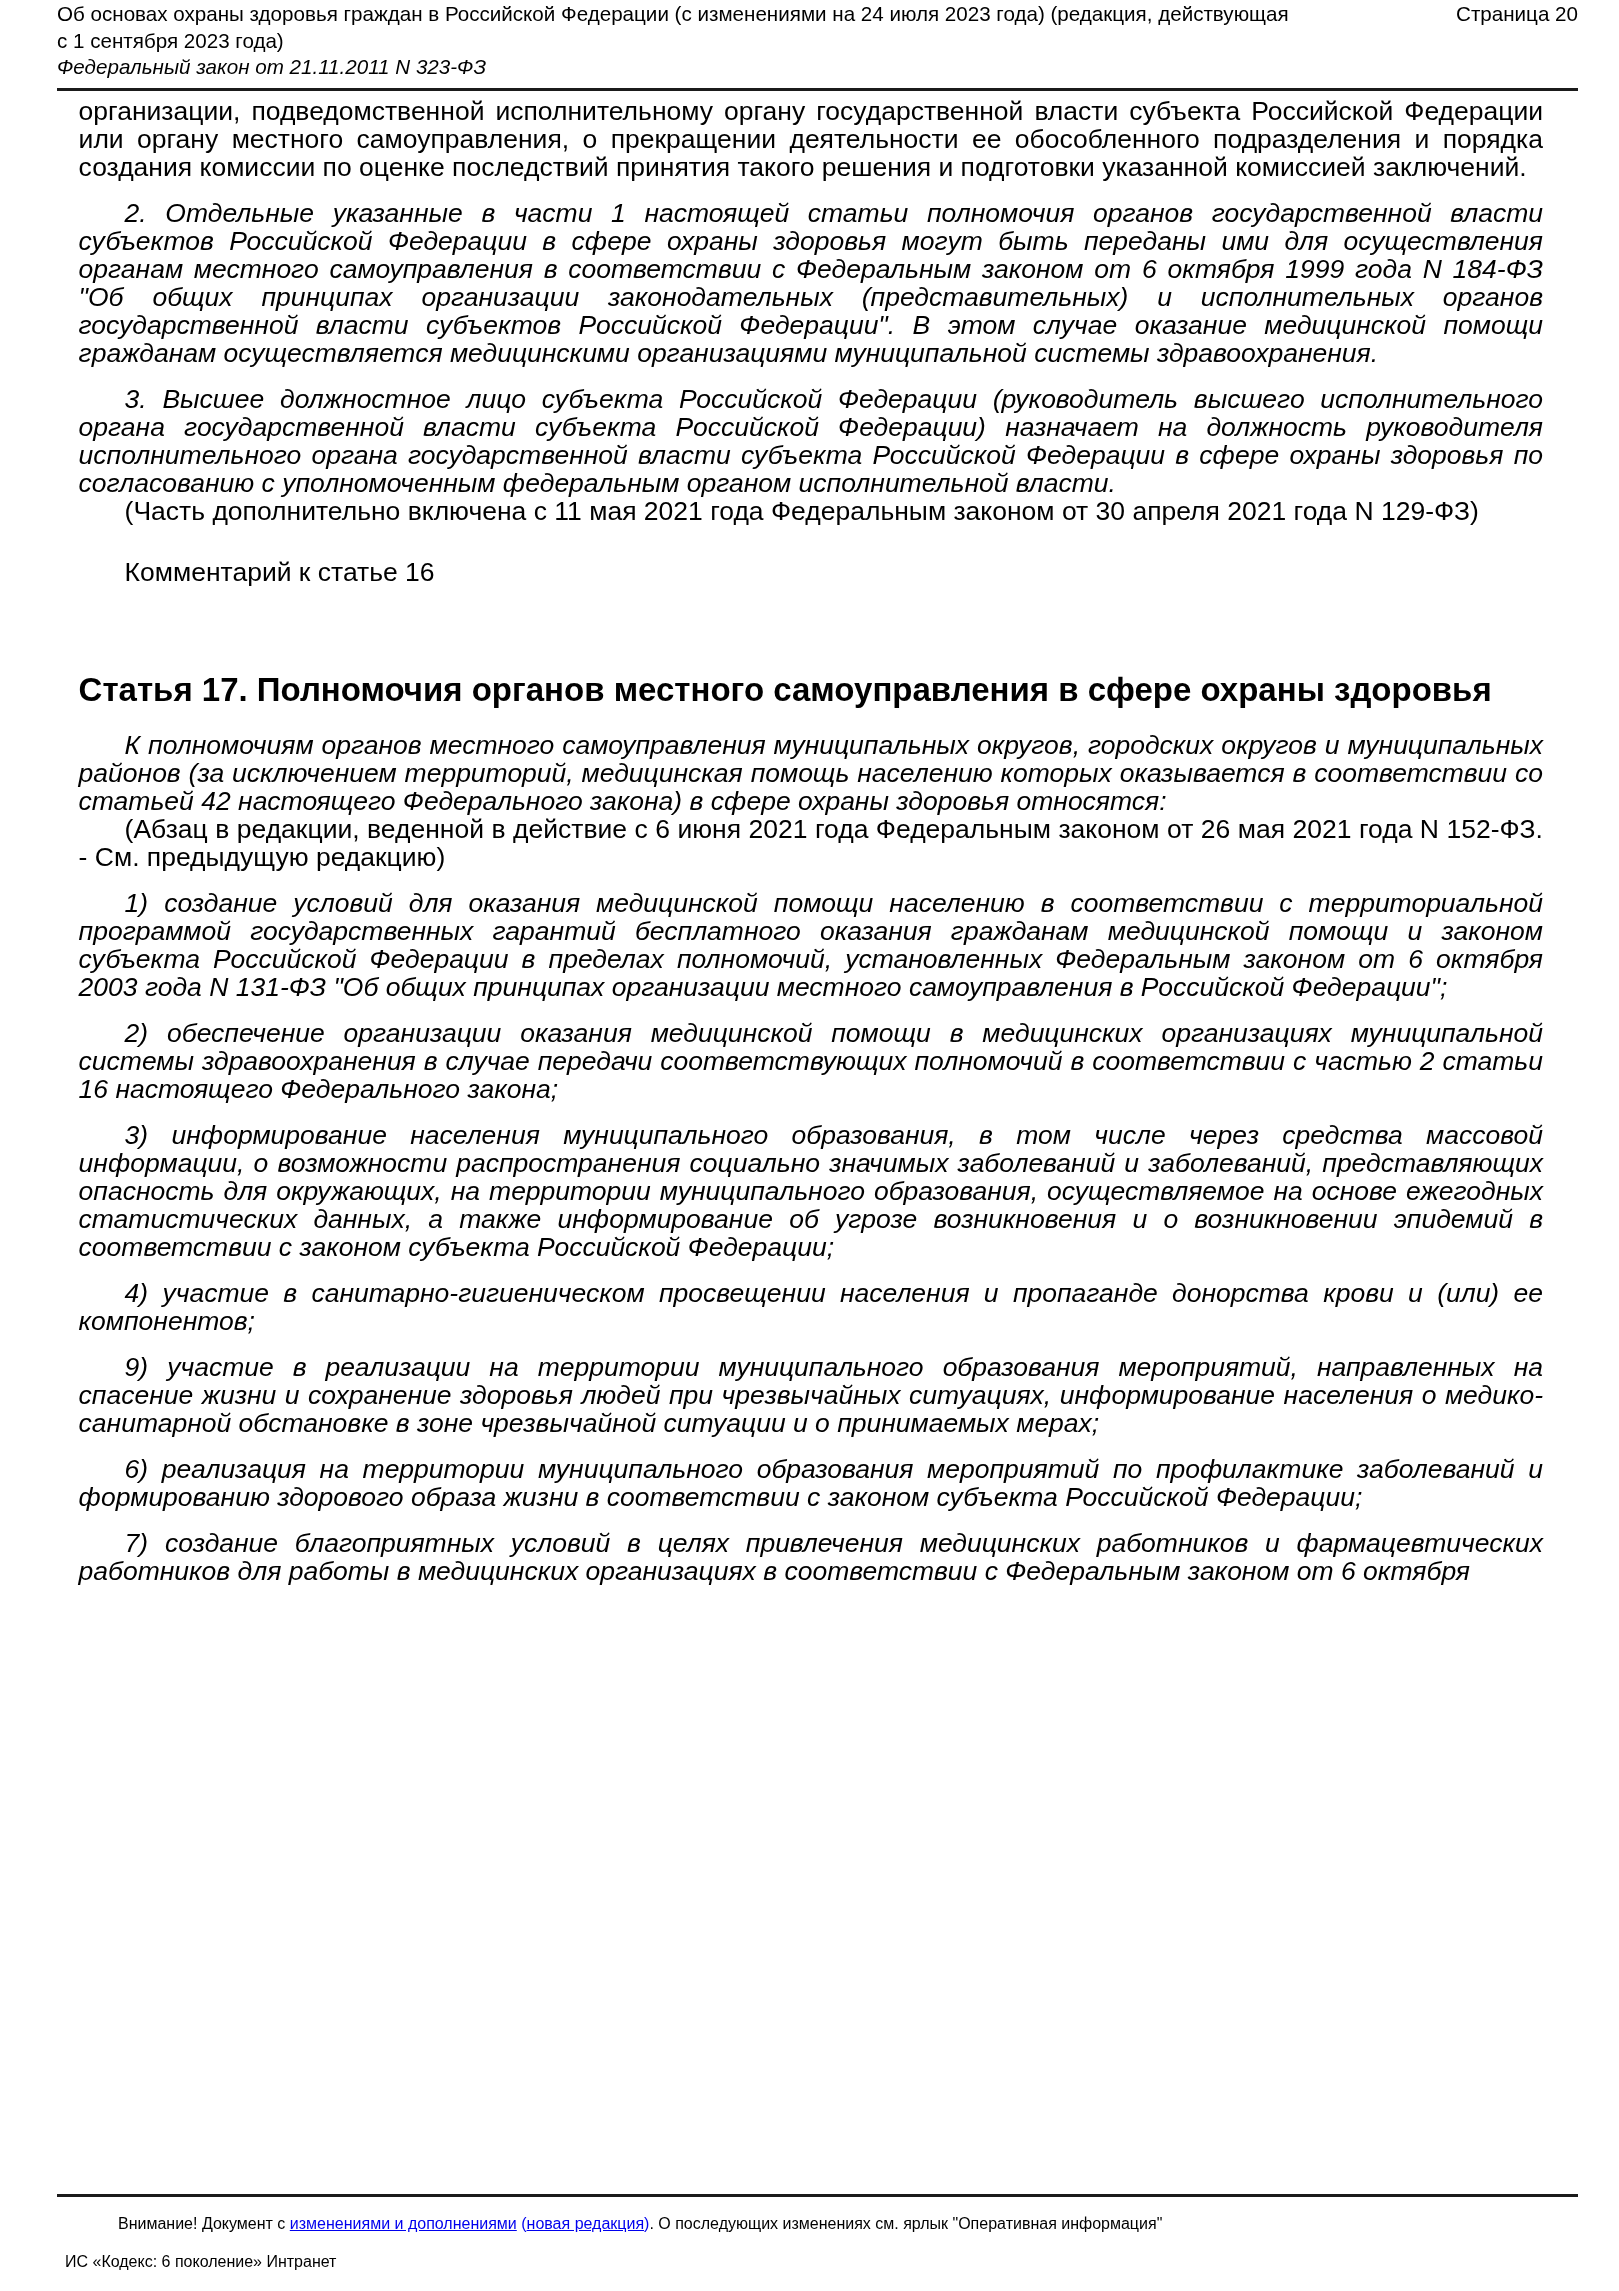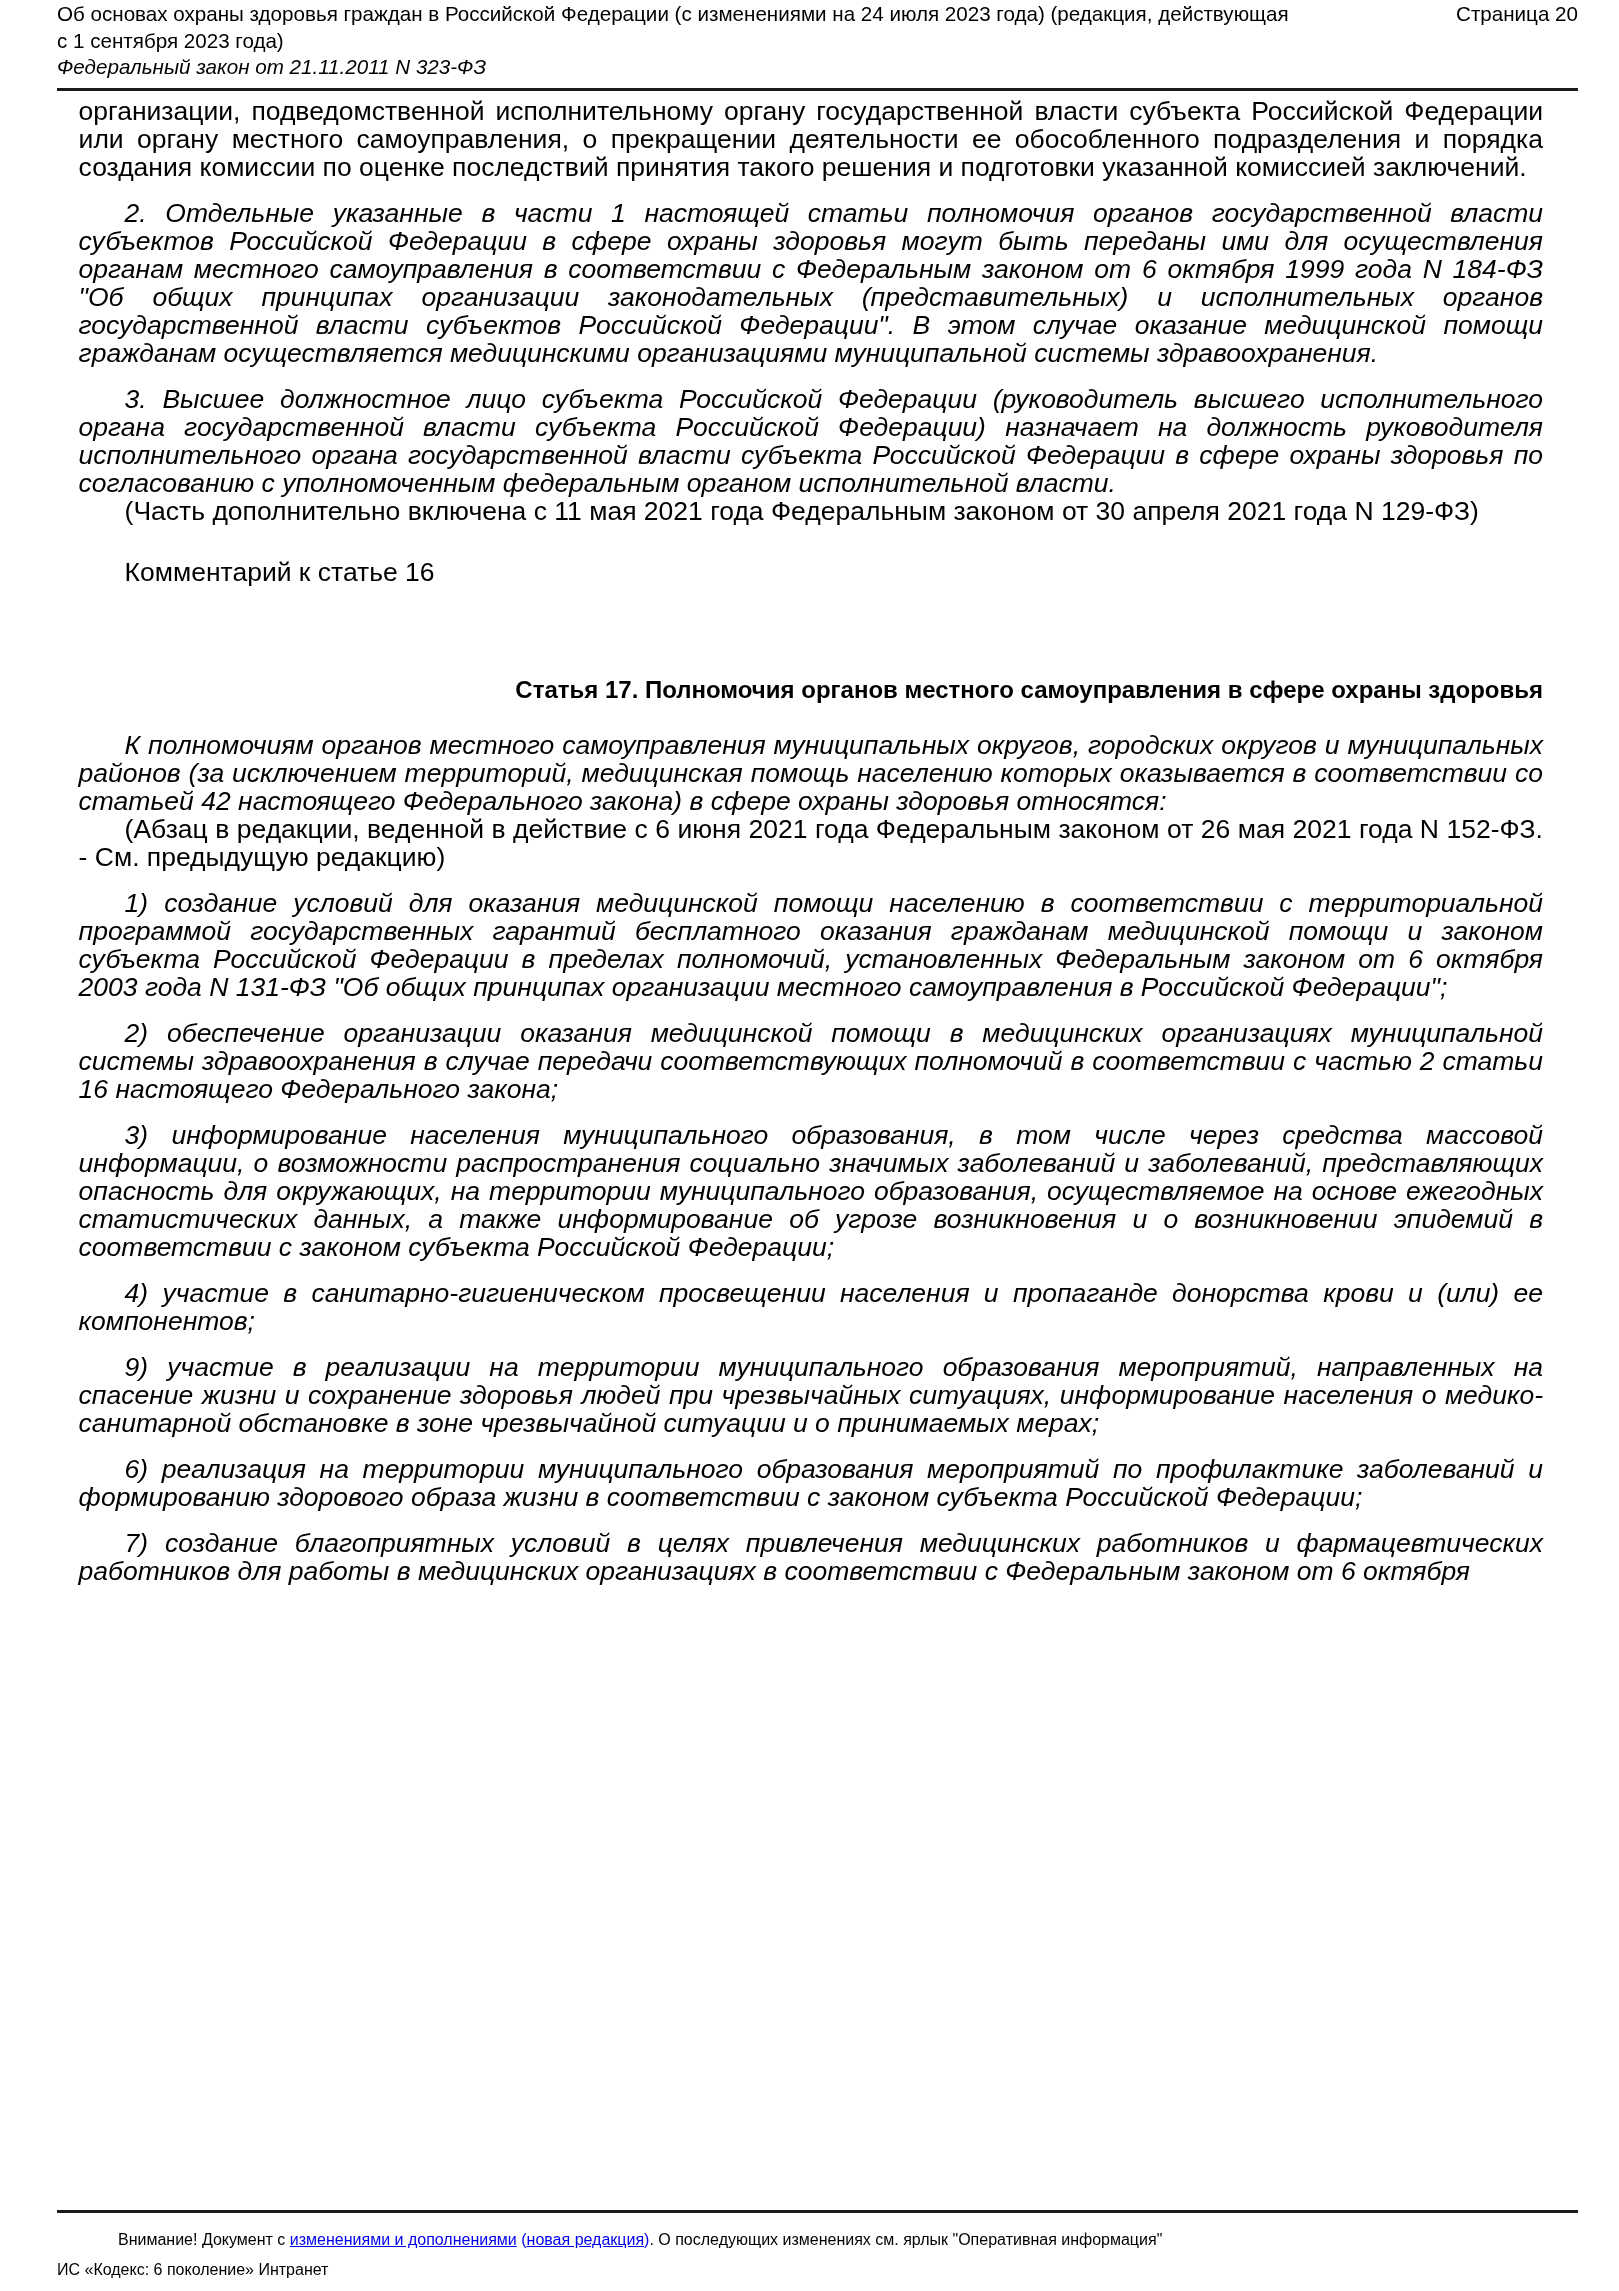--- a/index.html
+++ b/index.html
@@ -41,37 +41,37 @@
     line-height: 28px;
     text-align: justify;
   }
   .para { margin: 0; text-indent: 46px; }
   .para.cont { text-indent: 0; }
   .para.item { margin-top: 18px; font-style: italic; }
   .para.note { margin-top: 0; }
   .para.comment { margin-top: 33px; }
   .article-heading {
     font-weight: bold;
-    text-align: right;
+    text-align: left;
     text-indent: 0;
-    font-size: 24px;
+    font-size: 33px;
     margin: 90px 0 27.4px 0;
   }
   
   .doc-footer {
     position: absolute;
     left: 57px;
     right: 41px;
     bottom: 7px;
     font-size: 16px;
     line-height: 30px;
   }
   .footer-rule { height: 2.9px; background: #1b1b1b; margin-bottom: 11.8px; }
   .footer-line1 { text-indent: 61px; margin: 0; }
-  .footer-line2 { margin: 0; }
+  .footer-line2 { margin: 8px; }
   .footer-link {
     color: #0000ee;
     text-decoration: underline;
     cursor: pointer;
   }
   .footer-paren { color: #0000ee; text-decoration: none; }
 </style>
 </head>
 <body>
 

